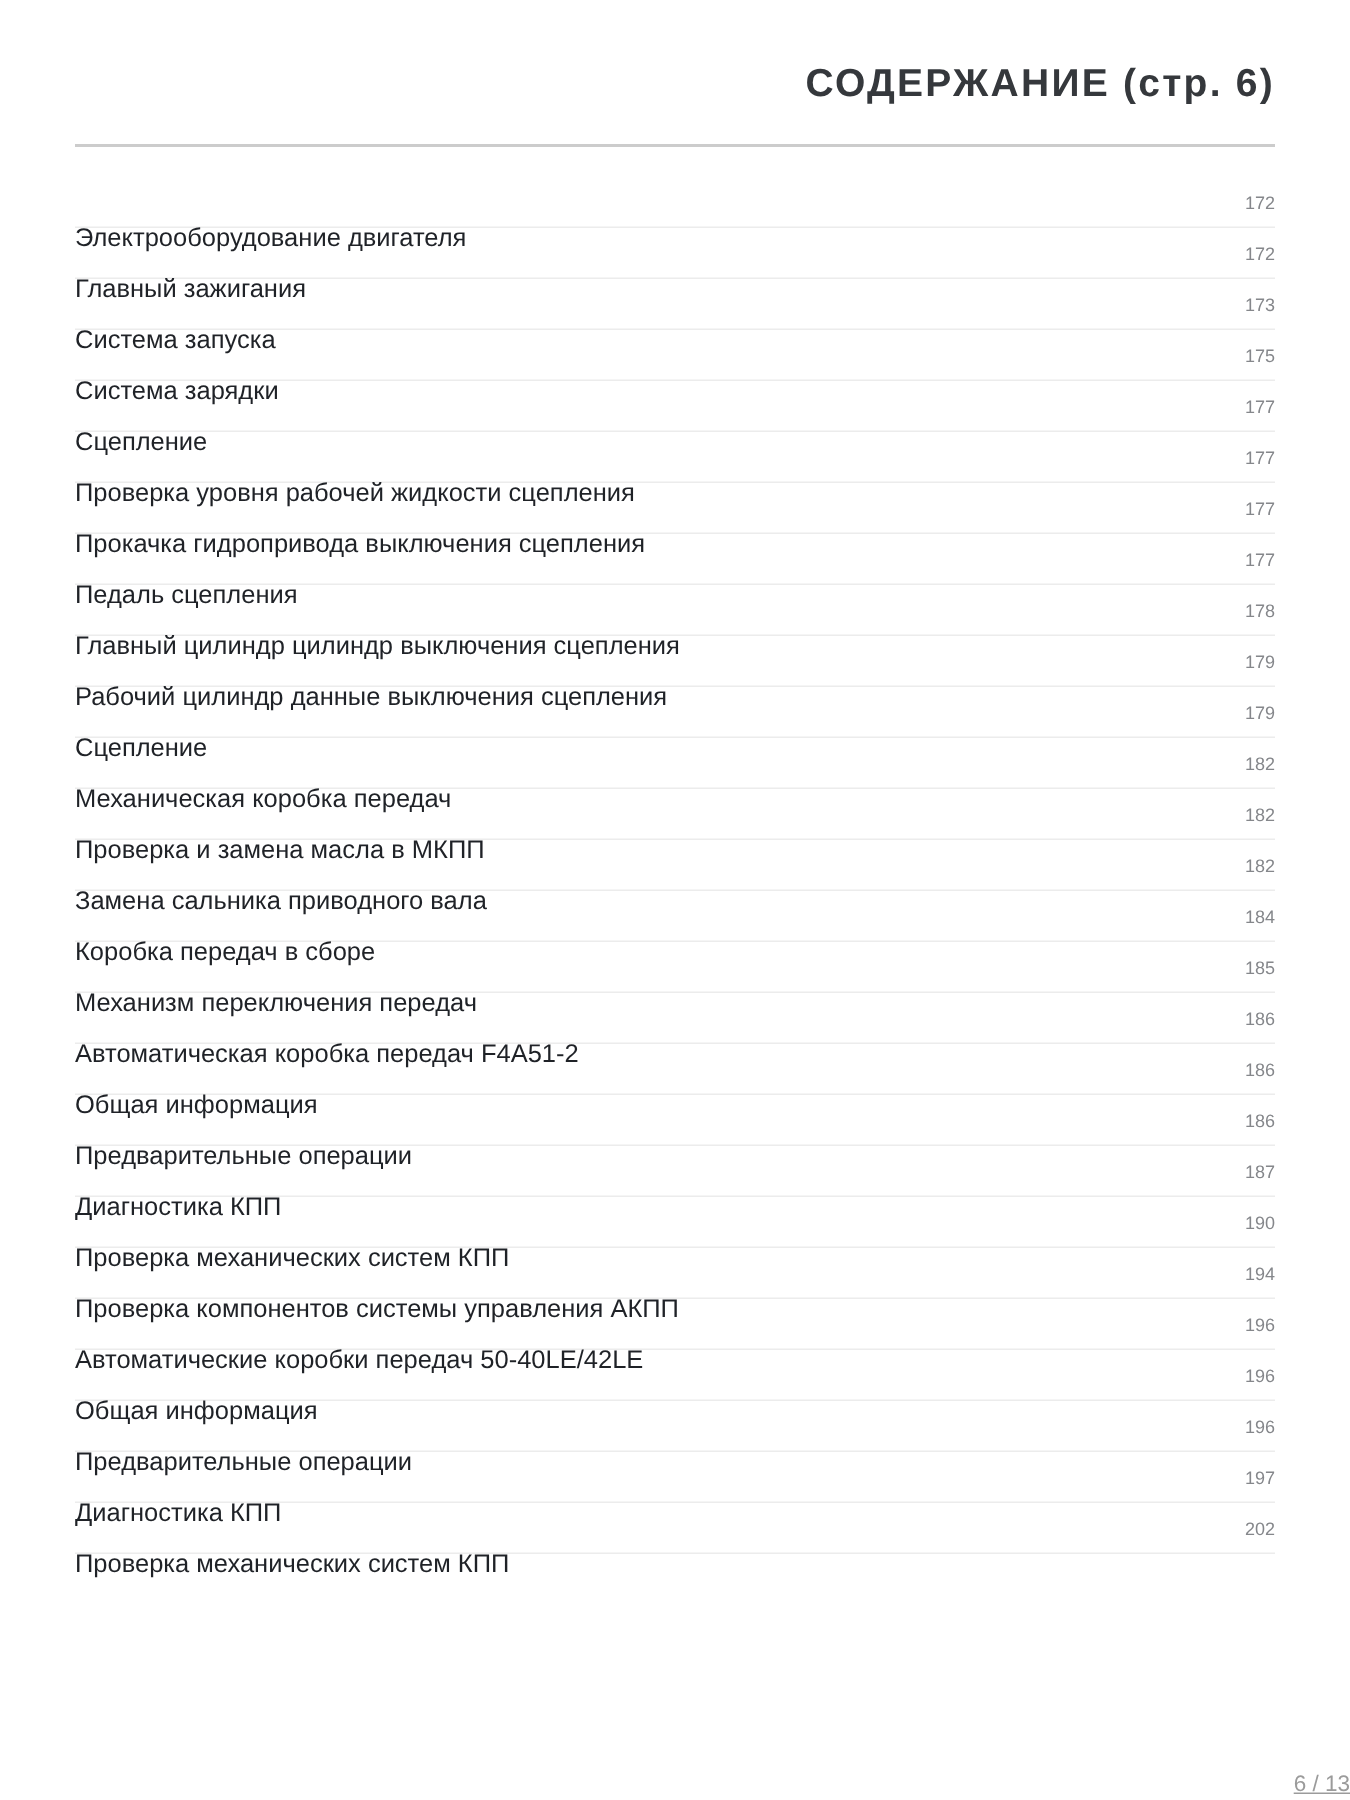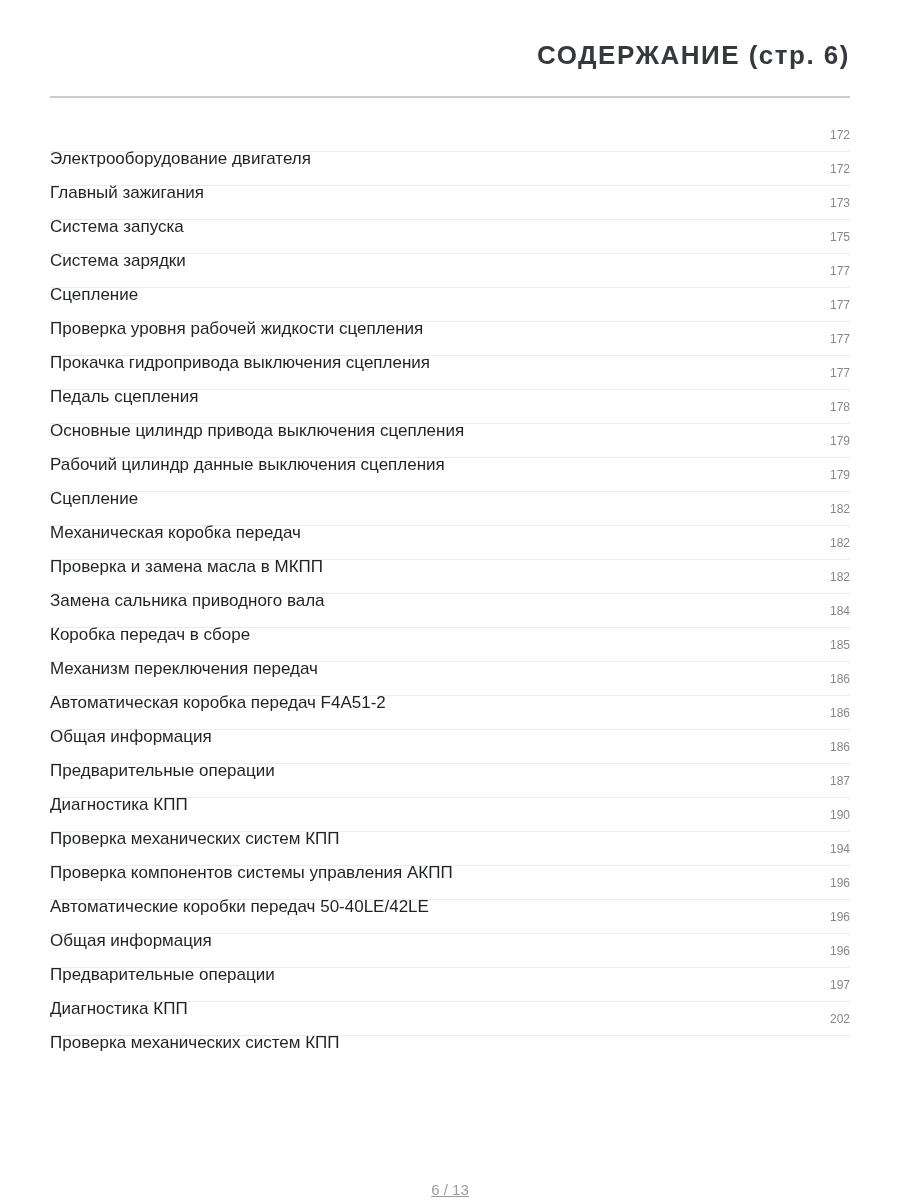--- a/index.html
+++ b/index.html
@@ -52,21 +52,21 @@
     font-size: 12px;
     color: #85878b;
     padding-left: 16px;
     white-space: nowrap;
   }
   .footer {
     position: absolute;
     left: 0;
     right: 0;
     top: 1140px;
-    text-align: center;
+    text-align: right;
     font-size: 15px;
     color: #9b9b9b;
     line-height: 20px;
     text-decoration: underline;
   }
 </style>
 </head>
 <body>
 
 <div class="page">
@@ -107,21 +107,21 @@
     <span class="toc-label">Прокачка гидропривода выключения сцепления</span>
     <span class="toc-page">177</span>
   </div>
 
   <div class="toc-row">
     <span class="toc-label">Педаль сцепления</span>
     <span class="toc-page">177</span>
   </div>
 
   <div class="toc-row">
-    <span class="toc-label">Основные цилиндр привода выключения сцепления</span>
+    <span class="toc-label">Главный цилиндр цилиндр выключения сцепления</span>
     <span class="toc-page">178</span>
   </div>
 
   <div class="toc-row">
     <span class="toc-label">Рабочий цилиндр данные выключения сцепления</span>
     <span class="toc-page">179</span>
   </div>
 
   <div class="toc-row">
     <span class="toc-label">Сцепление</span>

